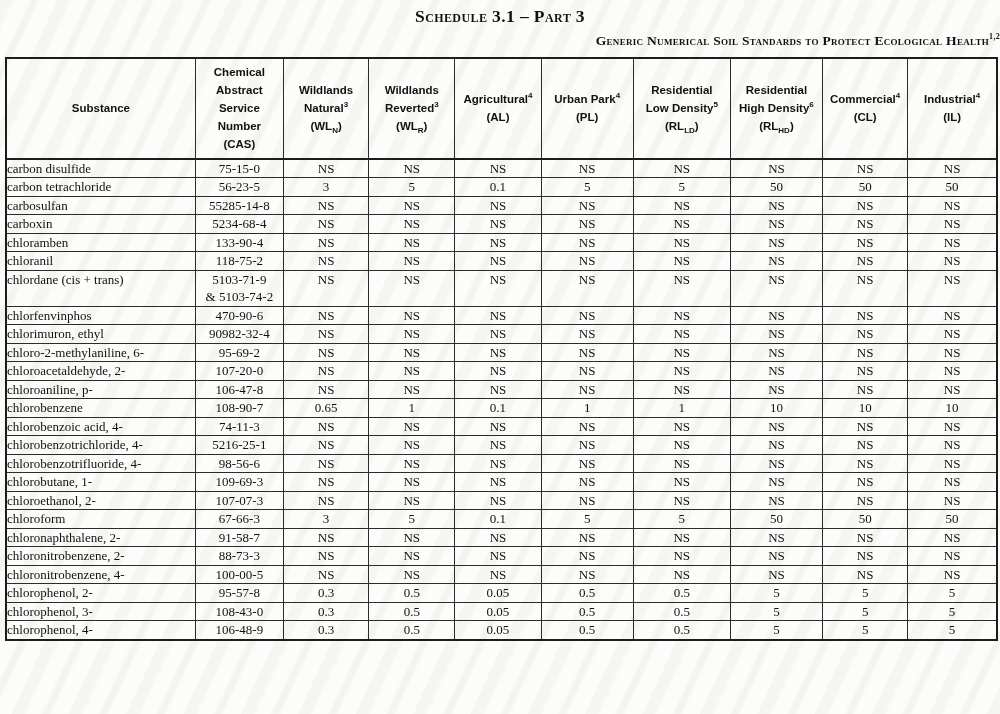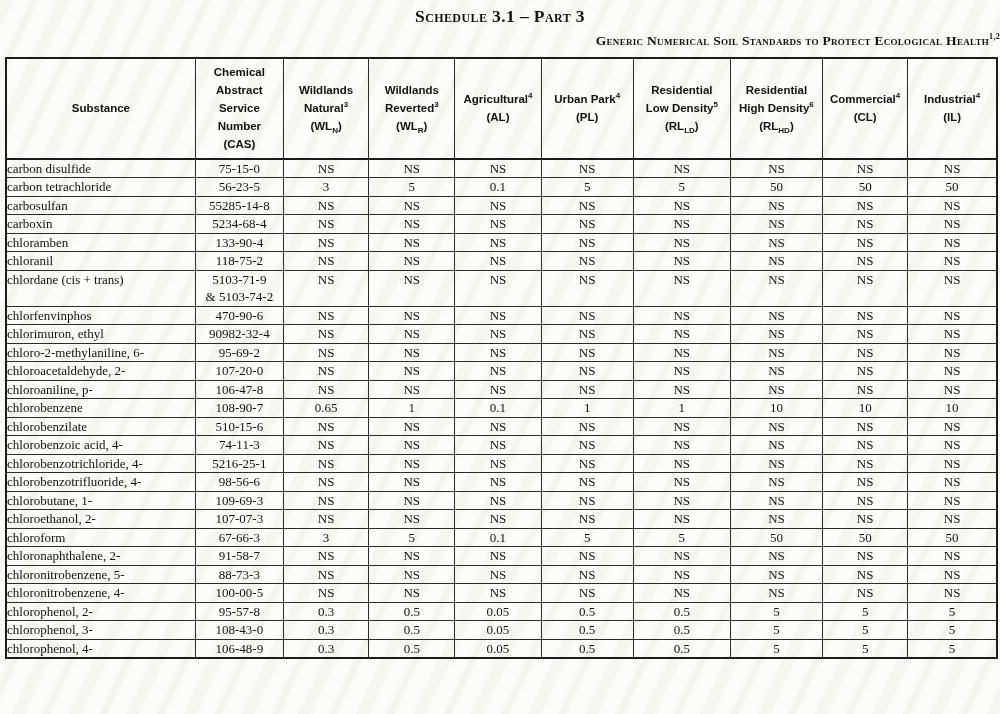--- a/index.html
+++ b/index.html
@@ -259,32 +259,20 @@
           <td class="val">0.65</td>
           <td class="val">1</td>
           <td class="val">0.1</td>
           <td class="val">1</td>
           <td class="val">1</td>
           <td class="val">10</td>
           <td class="val">10</td>
           <td class="val">10</td>
         </tr>
         <tr>
-          <td class="substance">chlorobenzilate</td>
-          <td class="cas">510-15-6</td>
-          <td class="val">NS</td>
-          <td class="val">NS</td>
-          <td class="val">NS</td>
-          <td class="val">NS</td>
-          <td class="val">NS</td>
-          <td class="val">NS</td>
-          <td class="val">NS</td>
-          <td class="val">NS</td>
-        </tr>
-        <tr>
           <td class="substance">chlorobenzoic acid, 4-</td>
           <td class="cas">74-11-3</td>
           <td class="val">NS</td>
           <td class="val">NS</td>
           <td class="val">NS</td>
           <td class="val">NS</td>
           <td class="val">NS</td>
           <td class="val">NS</td>
           <td class="val">NS</td>
           <td class="val">NS</td>
@@ -355,21 +343,21 @@
           <td class="val">NS</td>
           <td class="val">NS</td>
           <td class="val">NS</td>
           <td class="val">NS</td>
           <td class="val">NS</td>
           <td class="val">NS</td>
           <td class="val">NS</td>
           <td class="val">NS</td>
         </tr>
         <tr>
-          <td class="substance">chloronitrobenzene, 5-</td>
+          <td class="substance">chloronitrobenzene, 2-</td>
           <td class="cas">88-73-3</td>
           <td class="val">NS</td>
           <td class="val">NS</td>
           <td class="val">NS</td>
           <td class="val">NS</td>
           <td class="val">NS</td>
           <td class="val">NS</td>
           <td class="val">NS</td>
           <td class="val">NS</td>
         </tr>

